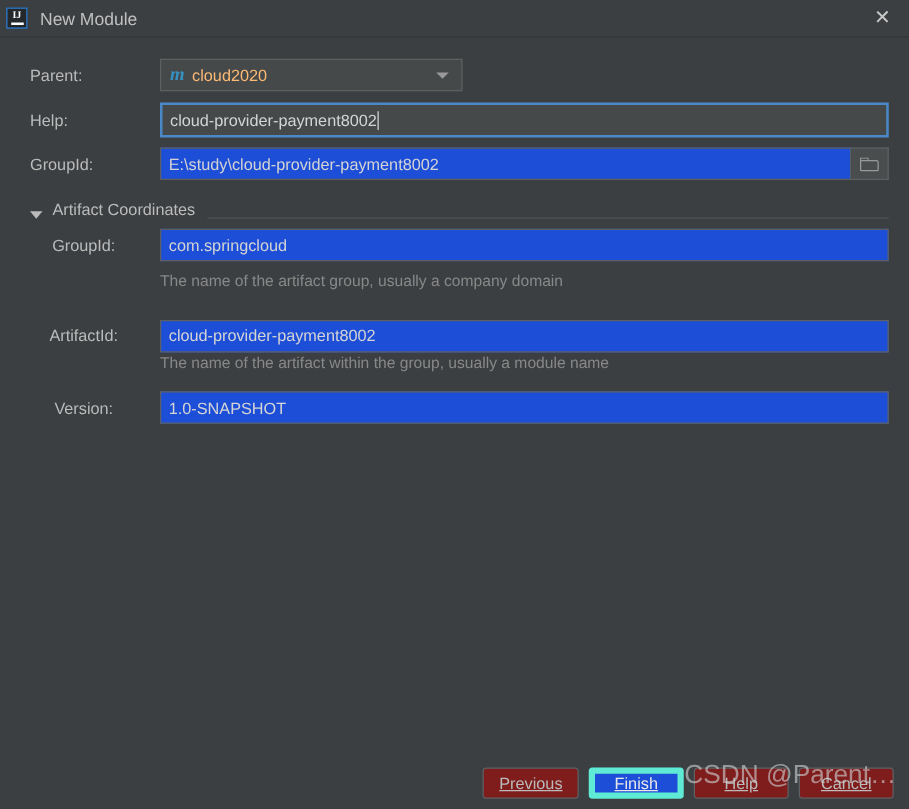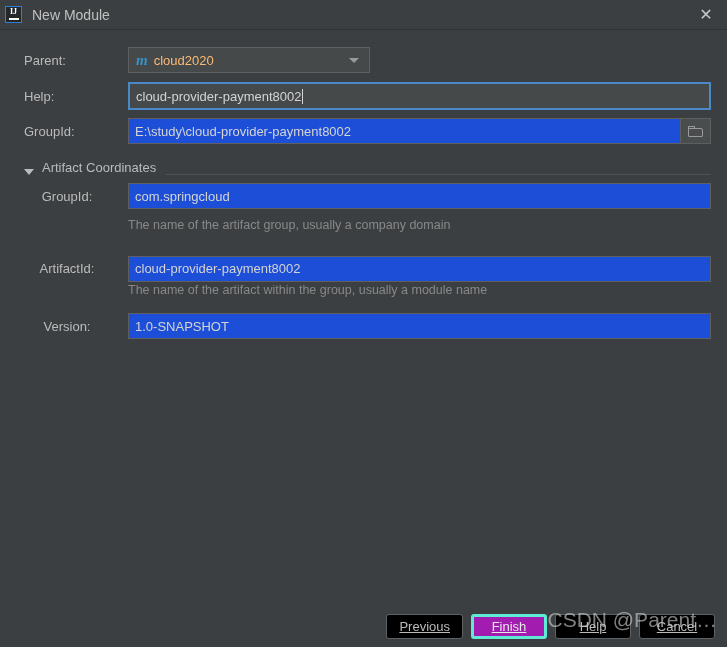--- a/index.html
+++ b/index.html
@@ -255,35 +255,35 @@
   .btnbar {
     position: absolute;
     bottom: 8px;
     right: 12px;
     display: flex;
     gap: 8px;
   }
   .btn {
     min-width: 76px;
     height: 25px;
-    background: #000000;
+    background: #7f1d1d;
     border: 1px solid #5e6164;
     border-radius: 3px;
     color: #bbbbbb;
     font-size: 13px;
     display: flex;
     align-items: center;
     justify-content: center;
     cursor: pointer;
     padding: 0 12px;
     box-sizing: border-box;
   }
   .btn.default {
-    background: #a21caf;
-    border: 3px solid #5eead4;
+    background: #1d4ed8;
+    border: 5px solid #5eead4;
     color: #e8e8e8;
   }
   .mn { text-decoration: underline; }
 
   .watermark {
     position: absolute;
     right: 10px;
     bottom: 15px;
     font-size: 21px;
     color: #cfcfcf;

